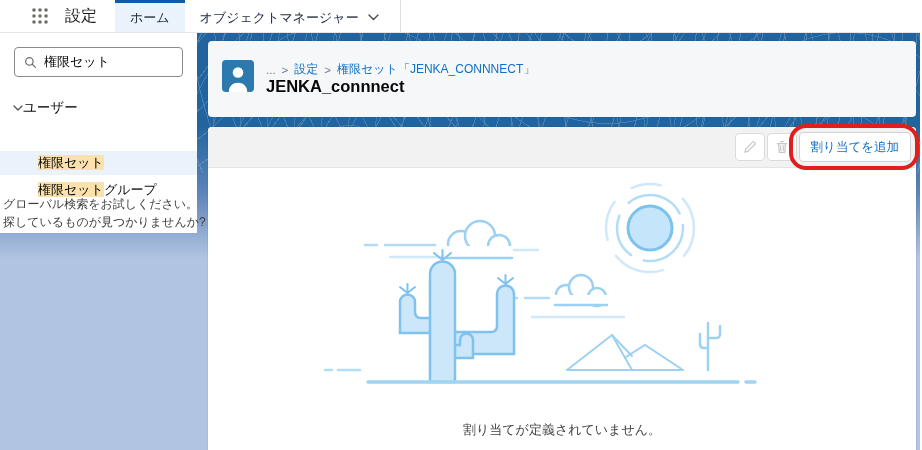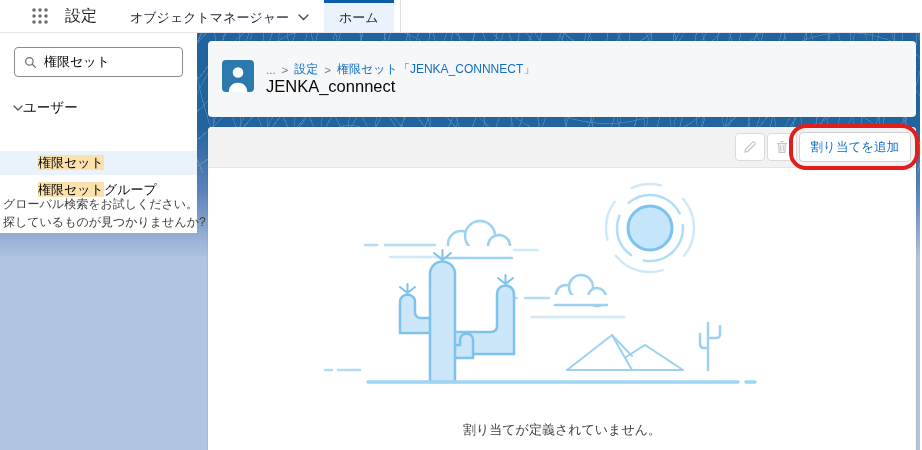--- a/index.html
+++ b/index.html
@@ -49,21 +49,21 @@
 
   
   .header-card { position:absolute; left:208px; top:41px; width:708px; height:76px;
     background:#f6f7f9; border-radius:4px; box-shadow:0 0 0 1px rgba(0,0,0,.04); z-index:3; }
   .avatar { position:absolute; left:14px; top:19px; width:32px; height:32px; border-radius:4px;
     background:#2c7aad; display:flex; align-items:flex-end; justify-content:center; overflow:hidden; }
   .breadcrumb { position:absolute; left:58px; top:20px; display:flex; align-items:center; gap:6px;
     font-size:12px; }
   .breadcrumb .crumb-ellipsis, .breadcrumb .crumb-sep { color:#6b7a90; font-size:11.5px; }
   .breadcrumb a { color:#0f6fc5; text-decoration:none; cursor:pointer; }
-  .record-title { position:absolute; left:58px; top:36px; font-size:16.5px; font-weight:normal; color:#080707; }
+  .record-title { position:absolute; left:58px; top:36px; font-size:16.5px; font-weight:bold; color:#080707; }
 
   
   .section-card { position:absolute; left:208px; top:127px; width:708px; height:323px;
     background:#fff; border-radius:4px 4px 0 0; box-shadow:0 0 0 1px rgba(0,0,0,.04); z-index:3; }
   .section-header { height:41px; background:#f2f2f2; border-bottom:1px solid #e2e4e8;
     border-radius:4px 4px 0 0; display:flex; align-items:center; padding:0 5px 0 14px; }
   .section-title { font-size:15px; font-weight:bold; color:#080707; }
   .actions { margin-left:auto; display:flex; align-items:center; gap:2px; }
   .icon-btn { width:30px; height:28px; background:#fff; border:1px solid #dddbda; border-radius:4px;
     display:flex; align-items:center; justify-content:center; cursor:default; }
@@ -94,30 +94,30 @@
             <circle cx="9" cy="9" r="1.8"></circle>
             <circle cx="15" cy="9" r="1.8"></circle>
           <circle cx="3" cy="15" r="1.8"></circle>
             <circle cx="9" cy="15" r="1.8"></circle>
             <circle cx="15" cy="15" r="1.8"></circle>
         </g>
       </svg>
     </button>
     <div class="app-title">設定</div>
     <div class="tab-strip">
+      <div class="tab active">
+        <span>ホーム</span>
+      </div>
       <div class="tab">
         <span>オブジェクトマネージャー</span>
         <span class="chev">
           <svg width="11" height="7" viewBox="0 0 11 7">
               <path d="M1 1l4.5 4.5L10 1" fill="none" stroke="#4a4a4a" stroke-width="1.4" stroke-linecap="round"></path>
             </svg>
         </span>
-      </div>
-      <div class="tab active">
-        <span>ホーム</span>
       </div>
       <div class="tab-divider"></div>
     </div>
   </div>
 
   <div class="sidebar">
     <div class="search-box">
       <svg width="13" height="13" viewBox="0 0 14 14">
         <circle cx="5.8" cy="5.8" r="4" fill="none" stroke="#706e6b" stroke-width="1.3"></circle>
         <path d="M8.9 8.9l3.4 3.4" stroke="#706e6b" stroke-width="1.3" stroke-linecap="round"></path>

